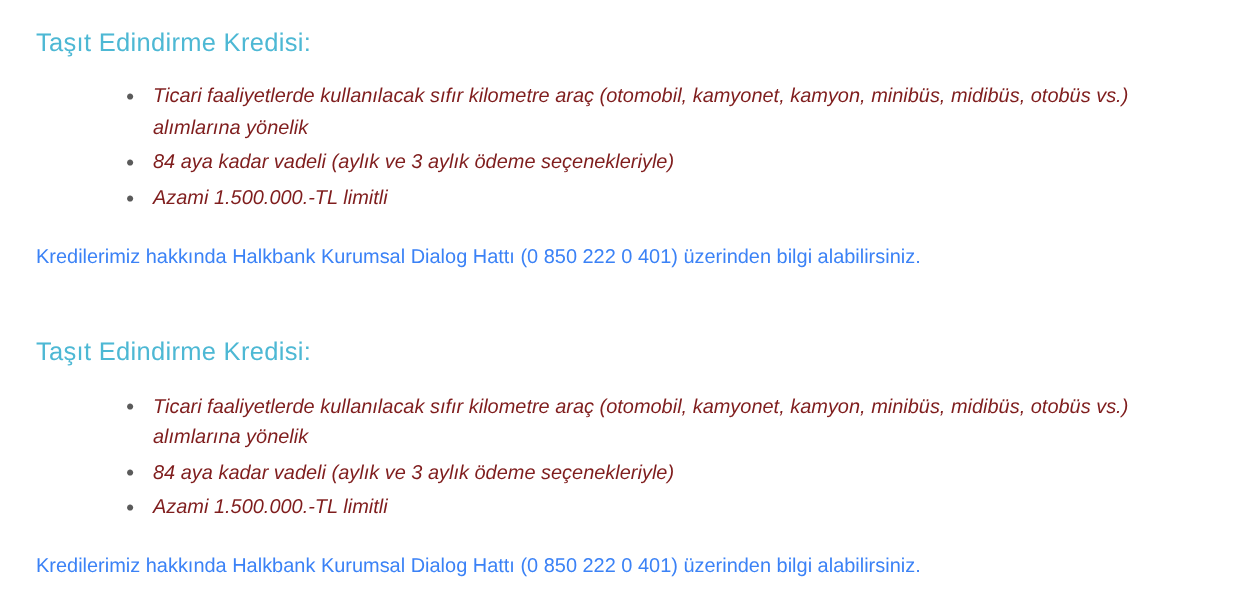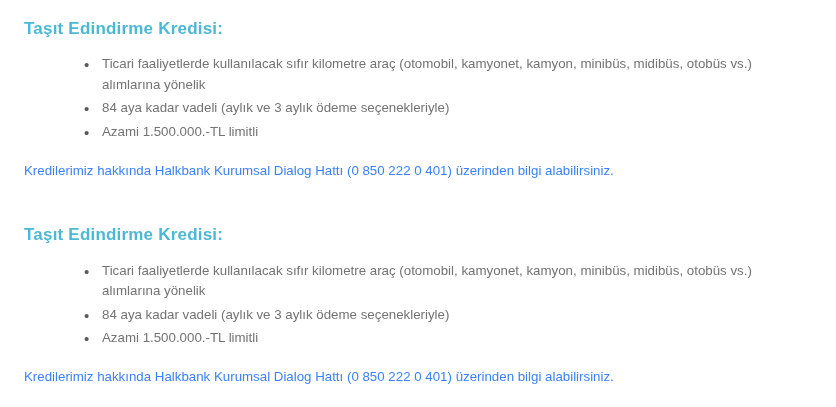--- a/index.html
+++ b/index.html
@@ -25,37 +25,38 @@
   }
   .section.first {
     padding-top: 18px;
   }
   .section.second {
     padding-top: 44px;
   }
   .section-title {
     color: #4db8d4;
     font-size: 17px;
-    font-weight: bold;
+    font-weight: normal;
     letter-spacing: 0.2px;
     margin: 0 0 14px 0;
     line-height: 1.3;
   }
   ul.bullets {
     margin: 0 0 0 0;
     padding-left: 60px;
     list-style: none;
   }
   ul.bullets li {
     position: relative;
     font-size: 13.3px;
     line-height: 1.55;
-    color: #737373;
+    color: #7f1d1d;
     margin-bottom: 3px;
     padding-left: 18px;
+    font-style: italic;
   }
   ul.bullets li::before {
     content: "\2022";
     position: absolute;
     left: 0;
     top: -1px;
     color: #5a5a5a;
     font-size: 15px;
     line-height: 1.55;
   }

